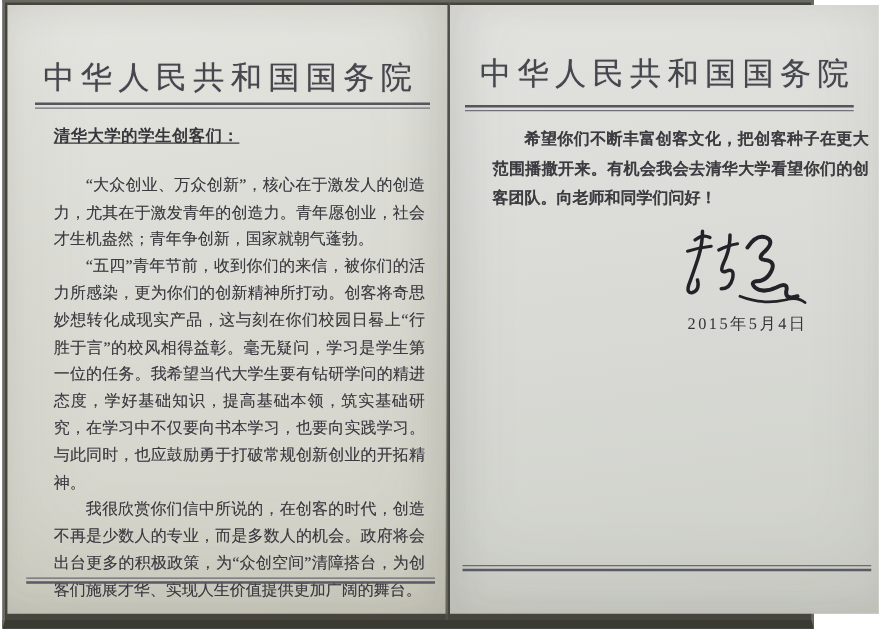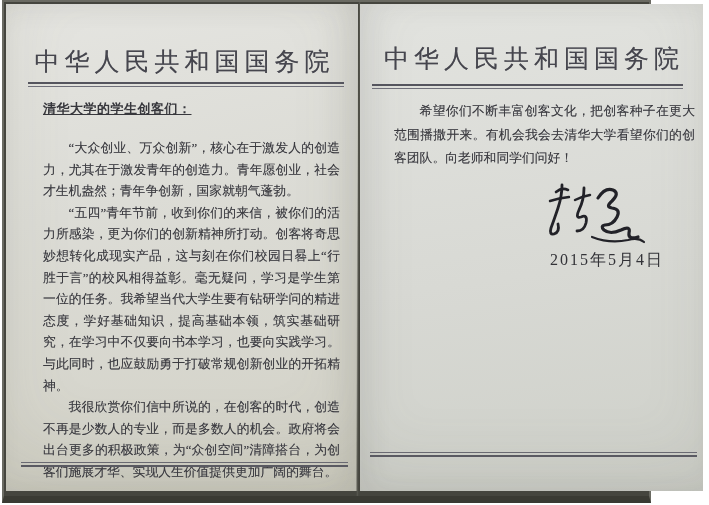--- a/index.html
+++ b/index.html
@@ -51,26 +51,27 @@
     position:absolute;top:134px;left:37px;width:297px;
     font-size:12.8px;line-height:21.6px;color:#3b3b40;
     text-align:justify;text-shadow:0 0 0.5px rgba(60,60,70,0.45);
   }
   .body-block p{margin:0;text-indent:2em;}
   .para-right{
     position:absolute;top:96px;left:34px;width:301px;
     font-size:12.8px;line-height:23.5px;color:#3b3b40;
     text-align:justify;text-indent:2em;margin:0;
     text-shadow:0 0 0.5px rgba(60,60,70,0.45);
+    font-weight:bold;
   }
   .signature{position:absolute;left:182px;top:176px;width:104px;height:66px;}
   .sig-stroke{fill:none;stroke:#222228;stroke-linecap:round;stroke-linejoin:round;}
   .date-line{
     position:absolute;left:190px;top:246px;
-    font-size:16px;letter-spacing:2px;color:#333338;white-space:nowrap;
+    font-size:13px;letter-spacing:2px;color:#333338;white-space:nowrap;
   }
   .foot-rule{
     position:absolute;height:2px;
     border-top:1px solid #6a6a72;border-bottom:2px solid #5a5a62;
   }
   .page-left .foot-rule{top:458px;left:15px;right:10px;}
   .page-right .foot-rule{top:448px;left:10px;right:6px;}
 </style>
 </head>
 <body>

